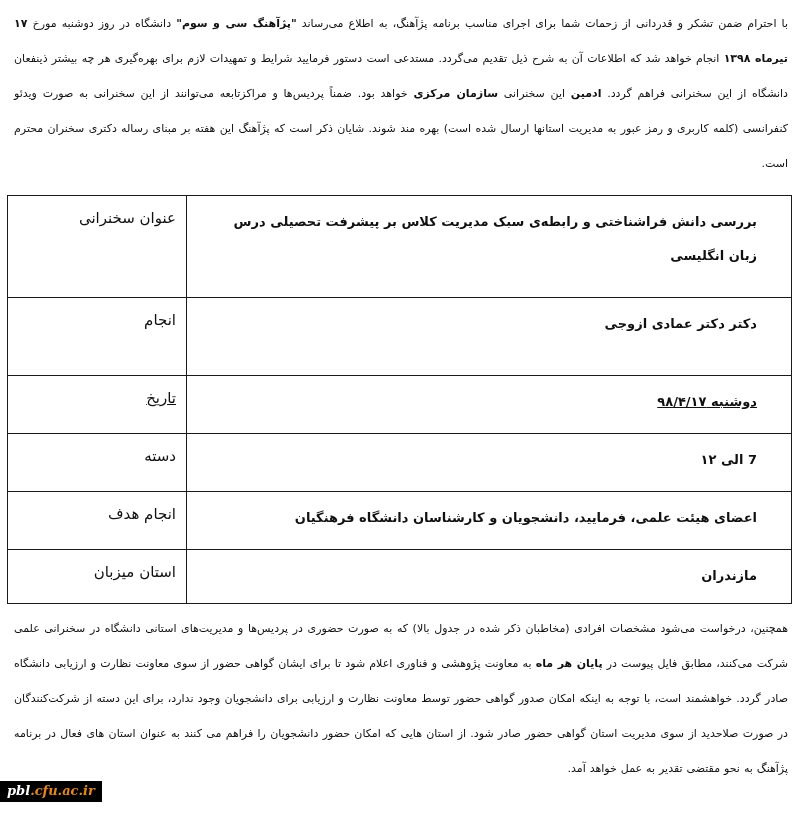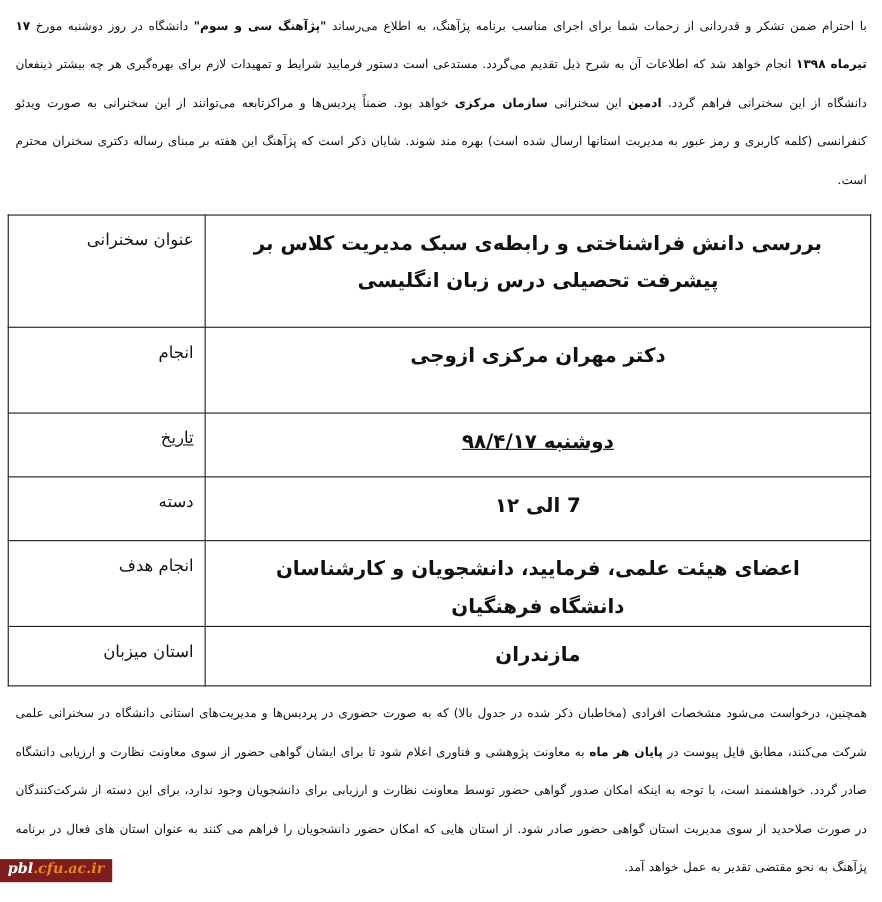--- a/index.html
+++ b/index.html
@@ -60,22 +60,21 @@
     padding: 9px 10px 0 10px;
   }
   .info-table td.label {
     width: 158px;
     text-align: right;
     font-size: 15px;
     font-weight: normal;
     line-height: 26px;
   }
   .info-table td.value {
-    text-align: center;
-    font-size: 18px;
+    font-size: 13px;
     font-weight: bold;
     line-height: 34px;
     margin-top: 36px;
   }
   .row-title td { height: 92px; }
   .row-speaker td { height: 68px; }
   .row-date td { height: 48px; text-decoration: underline; }
   .row-time td { height: 48px; }
   .row-audience td { height: 48px; }
   .row-province td { height: 44px; }
@@ -83,21 +82,21 @@
   .value-inner {
     display: block;
     padding: 0 24px;
   }
 
   
   .watermark {
     position: absolute;
     left: 0px;
     bottom: 18px;
-    background: #7f1d1d;
+    background: #000000;
     padding: 3px 7px 4px 7px;
     direction: ltr;
     font-family: "DejaVu Serif", "Liberation Serif", serif;
     font-style: italic;
     font-weight: bold;
     font-size: 13px;
     letter-spacing: 0px;
     line-height: 14px;
     white-space: nowrap;
   }
@@ -114,21 +113,21 @@
   <table class="info-table">
     <tbody>
       <tr class="row-title">
         <td class="value">
             <span class="value-inner">بررسی دانش فراشناختی و رابطه‌ی سبک مدیریت کلاس بر پیشرفت تحصیلی درس زبان انگلیسی</span>
           </td>
         <td class="label">عنوان سخنرانی</td>
       </tr>
       <tr class="row-speaker">
         <td class="value">
-            <span class="value-inner">دکتر مهران مرکزی ازوجی</span>
+            <span class="value-inner">دکتر دکتر عمادی ازوجی</span>
           </td>
         <td class="label">انجام</td>
       </tr>
       <tr class="row-date">
         <td class="value">
             <span class="value-inner">دوشنبه ۹۸/۴/۱۷</span>
           </td>
         <td class="label">تاریخ</td>
       </tr>
       <tr class="row-time">

